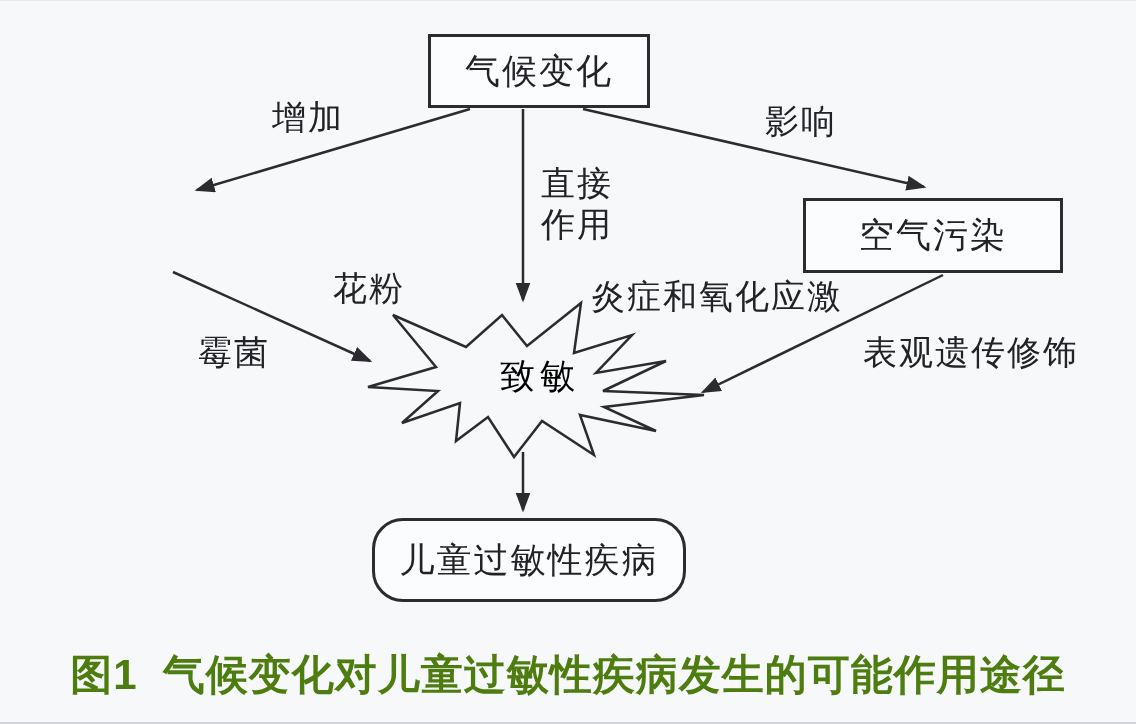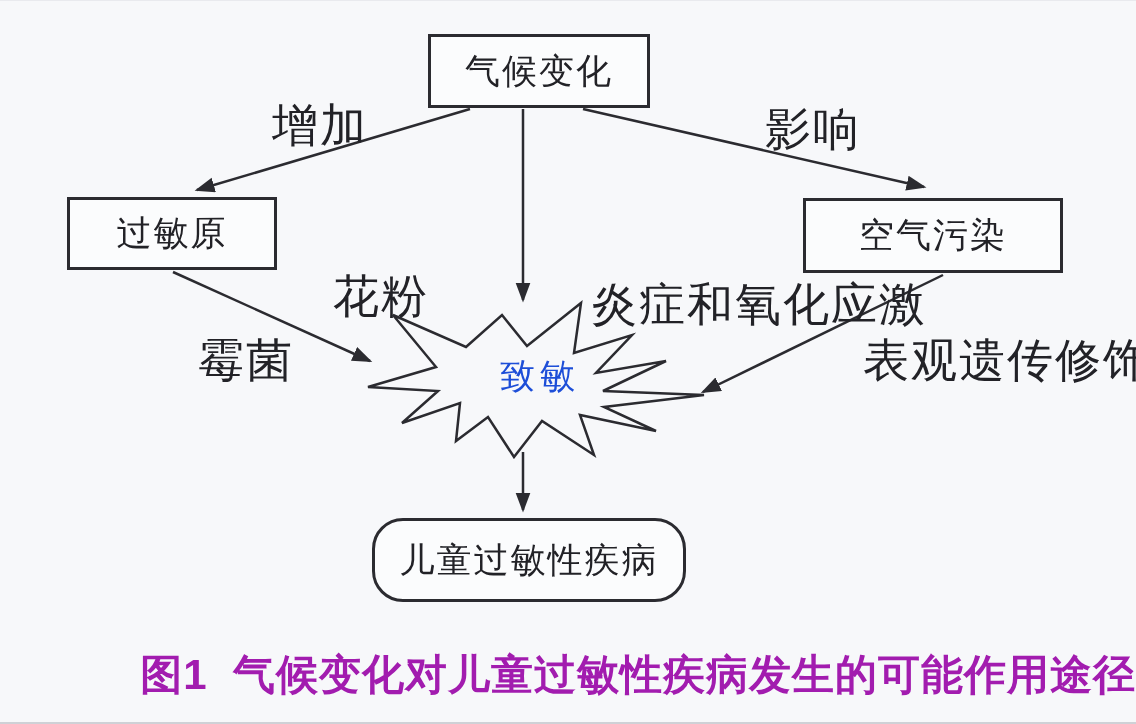--- a/index.html
+++ b/index.html
@@ -35,47 +35,47 @@
     border: 3px solid #2b2b30;
     box-sizing: border-box;
     font-size: 35px;
     letter-spacing: 2px;
     color: #222227;
     white-space: nowrap;
   }
   .node.rounded { border-radius: 31px; }
   .edge-label {
     position: absolute;
-    font-size: 46px;
+    font-size: 34px;
     letter-spacing: 2px;
     color: #222227;
     white-space: nowrap;
     line-height: 1.22;
   }
   .burst-text {
     position: absolute;
     left: 470px;
     top: 352px;
     width: 140px;
     text-align: center;
     font-size: 35px;
     letter-spacing: 5px;
-    color: #1d4ed8;
+    color: #000000;
     white-space: nowrap;
   }
   .caption {
     position: absolute;
     left: 0;
     top: 646px;
     width: 1136px;
-    text-align: right;
+    text-align: center;
     font-size: 42px;
     font-weight: bold;
     letter-spacing: 1px;
-    color: #a21caf;
+    color: #4d7c0f;
     white-space: pre;
   }
   .stack span { display: block; }
 </style>
 </head>
 <body>
 
 <div class="stage">
 
   <svg class="edge-layer" width="1136" height="724" viewBox="0 0 1136 724">
@@ -93,38 +93,39 @@
   </svg>
 
   <svg class="burst-layer" width="340" height="160" viewBox="0 0 340 160">
     <polygon points="136,16 161,47 215,4 208,54 266,36 230,74 300,62 237,92 338,96 238,108 290,132 214,116 228,156 176,122 148,158 122,118 90,142 94,104 36,124 72,92 2,88 70,68 27,16 100,48" fill="#f7f8fa" stroke="#2b2b30" stroke-width="2.5" stroke-linejoin="miter"></polygon>
   </svg>
 
   <div class="node" style="left:428px; top:33px; width:222px; height:74px;">
     <span>气候变化</span>
   </div>
 
-  <div class="node" style="left:67px; top:196px; width:210px; height:73px;">
-    <span>过敏原</span>
-  </div>
 
   <div class="node" style="left:803px; top:197px; width:260px; height:75px;text-align:center;">
     <span>空气污染</span>
   </div>
 
   <div class="burst-text">
     <span>致敏</span>
   </div>
 
   <div class="node rounded" style="left:372px; top:517px; width:314px; height:84px;">
     <span>儿童过敏性疾病</span>
   </div>
 
   <div class="edge-label" style="left:272px; top:96px;">增加</div>
 
+  <div class="edge-label stack" style="left:541px; top:162px;">
+    <span>直接</span>
+    <span>作用</span>
+  </div>
 
   <div class="edge-label" style="left:765px; top:100px;">影响</div>
 
   <div class="edge-label" style="left:285px; top:267px;margin-left:48px;">花粉</div>
 
   <div class="edge-label" style="left:198px; top:331px;">霉菌</div>
 
   <div class="edge-label" style="left:591px; top:275px;">炎症和氧化应激</div>
 
   <div class="edge-label" style="left:832px; top:331px;margin-left:31px;">表观遗传修饰</div>

